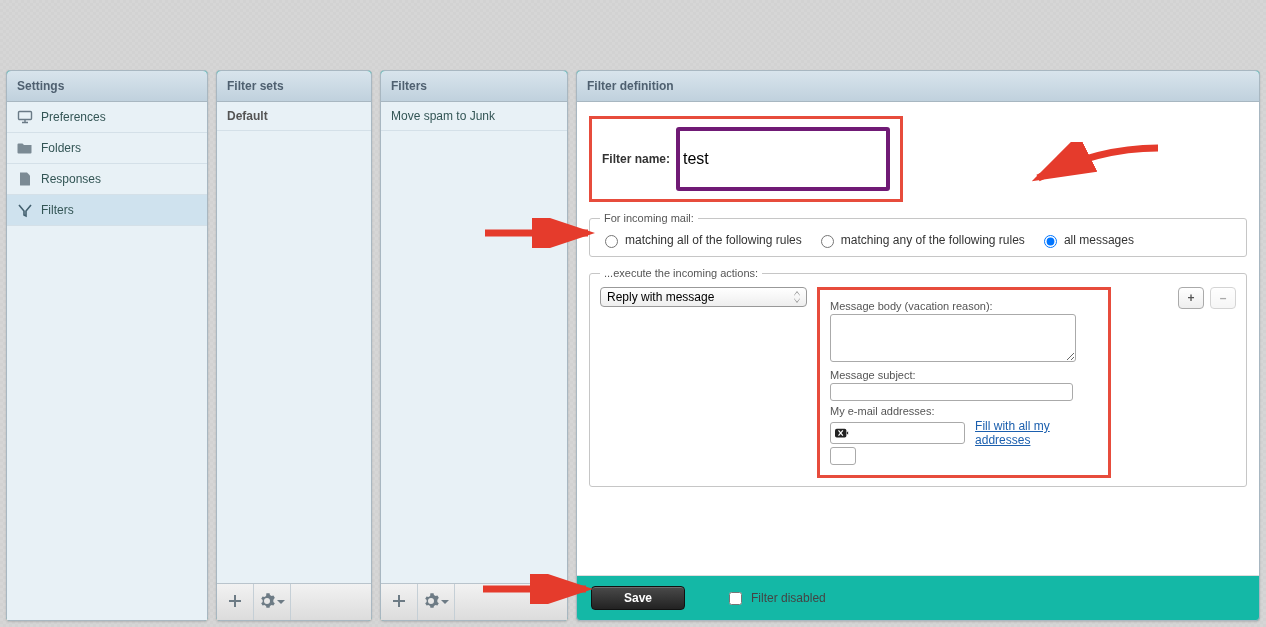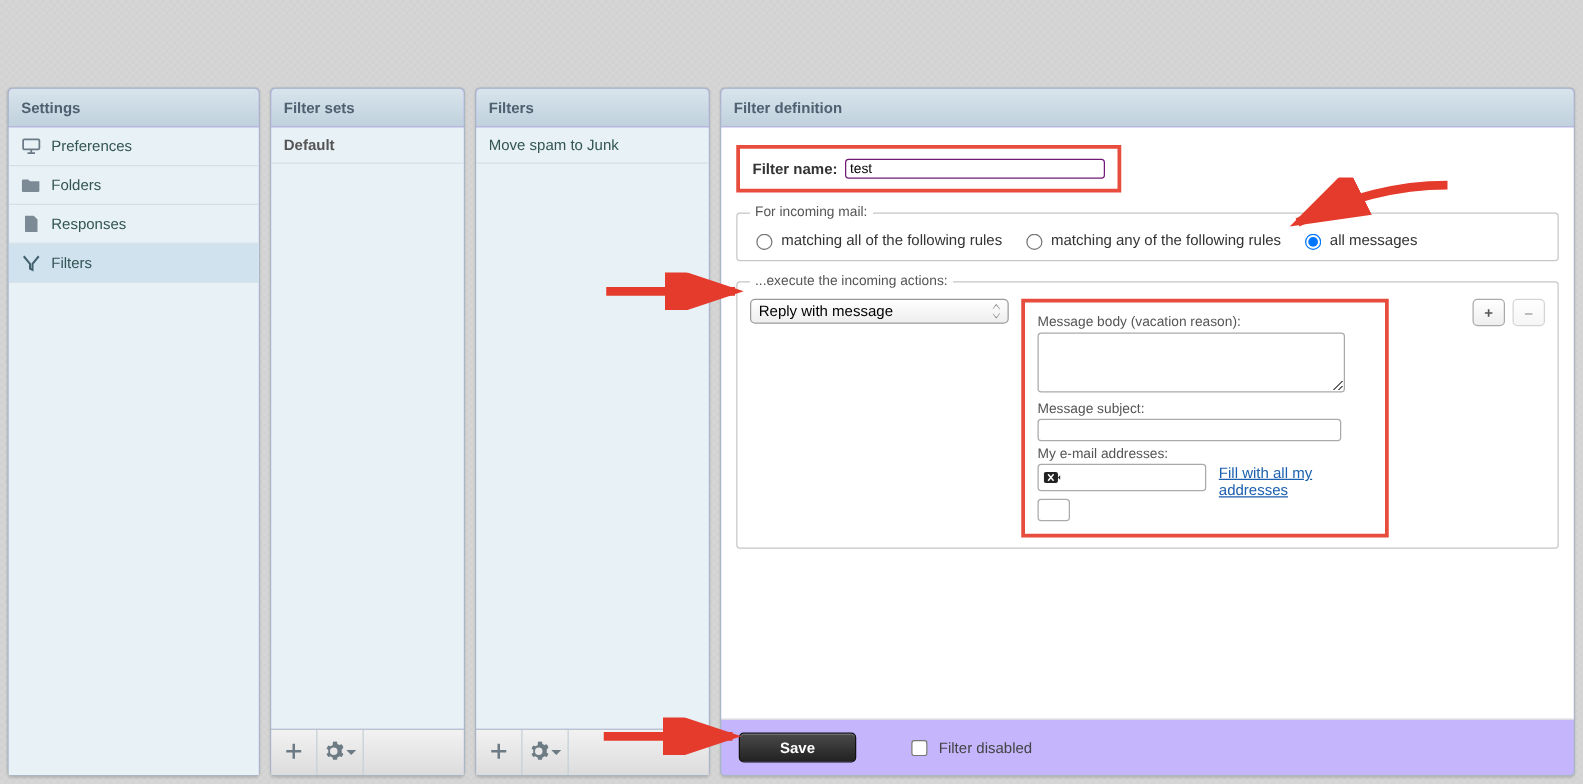--- a/index.html
+++ b/index.html
@@ -1,50 +1,50 @@
 <!DOCTYPE html>
 <html><head>
 <meta charset="utf-8">
 <style>
 html,body{margin:0;padding:0;height:100%;font-family:"Lucida Grande","Helvetica Neue",Arial,sans-serif;font-size:12px;color:#333;background:#d6d6d6;background-image:linear-gradient(45deg,#d2d2d2 25%,transparent 25%,transparent 75%,#d2d2d2 75%,#d2d2d2),linear-gradient(45deg,#d2d2d2 25%,transparent 25%,transparent 75%,#d2d2d2 75%,#d2d2d2);background-size:6px 6px;background-position:0 0,3px 3px}
 .page{padding:70px 6px 6px 6px;display:flex;gap:8px;height:627px;box-sizing:border-box}
-.panel{background:#c4b5fd;border:1px solid #a8b7c1;border-radius:4px;display:flex;flex-direction:column;min-height:0;box-shadow:0 1px 2px rgba(0,0,0,.15)}
+.panel{background:#14b8a6;border:1px solid #a8b7c1;border-radius:4px;display:flex;flex-direction:column;min-height:0;box-shadow:0 1px 2px rgba(0,0,0,.15)}
 .settings-panel{width:200px}
 .filtersets-panel{width:154px}
 .filters-panel{width:186px}
 .definition-panel{flex:1}
 .panel-header{background:linear-gradient(#d8e4ec,#c0d1dd);border-bottom:1px solid #a8b7c1;border-radius:4px 4px 0 0;padding:8px 10px;font-weight:bold;color:#4f6070;font-size:12px}
 .panel-body{flex:1;overflow:auto;background:#e8f1f6}
 .white-body{background:#fff}
 .list-item{display:flex;align-items:center;gap:8px;padding:7px 10px;border-bottom:1px solid #d4e0e8;cursor:pointer;color:#355;font-size:12px}
 .list-item.selected{background:#cfe2ee}
 .list-item.bold{font-weight:bold;color:#555}
 .icon{width:16px;height:16px;display:inline-flex;align-items:center;justify-content:center;color:#6a7a86}
 .panel-toolbar{background:linear-gradient(#f2f2f2,#dcdcdc);border-top:1px solid #b9c4cc;display:flex;gap:0;padding:0}
 .tool-btn{width:36px;height:36px;border-right:1px solid #c5cfd6;display:flex;align-items:center;justify-content:center;cursor:pointer;color:#6d7b85}
 .def-body{padding:14px 12px 12px 12px;font-size:12px;color:#333}
 .filter-name-row{border:3px solid #e74c3c;padding:8px 10px;display:inline-flex;align-items:center;gap:6px;margin-bottom:10px}
 .filter-name-row label{font-weight:bold}
-.filter-name-row input{width:200px;font-family:inherit;font-size:11px;padding:1px 3px;border:1px solid #701a75;border-radius:3px}
+.filter-name-row input{width:200px;font-family:inherit;font-size:16px;padding:19px 3px;border:4px solid #701a75;border-radius:3px}
 fieldset{border:1px solid #c6c6c6;border-radius:3px;margin:0 0 10px 0;padding:8px 10px}
 legend{color:#555;padding:0 4px;font-size:11px}
 .radio-row{display:flex;gap:14px;align-items:flex-end;flex-wrap:wrap}
 .radio-row label{display:flex;align-items:center;gap:4px;cursor:pointer}
 .action-row{display:flex;align-items:flex-start;gap:10px}
 .action-select{appearance:none;-webkit-appearance:none;width:207px;padding:2px 20px 2px 6px;border:1px solid #999;border-radius:4px;background:linear-gradient(#fff,#eee);font-family:inherit;font-size:12px;position:relative}
 .select-wrap{position:relative;display:inline-block}
 .select-wrap::after{content:"";position:absolute;right:7px;top:4px;width:6px;height:12px;background:linear-gradient(#888,#888);clip-path:polygon(0 35%,50% 0,100% 35%,100% 40%,50% 10%,0 40%,0 60%,50% 90%,100% 60%,100% 65%,50% 100%,0 65%)}
 .vacation-box{border:3px solid #e74c3c;padding:6px 10px 10px 10px;width:268px}
 .field-label{display:block;margin:4px 0 2px;color:#555;font-size:11px}
 .msg-body{width:240px;height:42px;border:1px solid #aaa;border-radius:3px;resize:both;font-family:inherit;font-size:12px}
 .txt{border:1px solid #aaa;border-radius:3px;font-family:inherit;font-size:12px;padding:1px 3px}
 .subject-input{width:235px}
 .days-input{width:18px}
 .link{color:#1b5fae;text-decoration:underline;cursor:pointer}
-.addr-row{display:flex;align-items:flex-start;gap:10px}
+.addr-row{display:flex;align-items:center;gap:10px}
 .rowbtns{margin-left:auto;display:flex;gap:6px;align-items:flex-start}
 .sqbtn{width:24px;height:20px;border:1px solid #aaa;border-radius:4px;background:linear-gradient(#fff,#eee);display:flex;align-items:center;justify-content:center;font-weight:bold;color:#555;cursor:pointer}
 .sqbtn.disabled{opacity:.5;cursor:default}
 .def-footer{padding:10px 14px;border-top:1px solid #ddd;display:flex;align-items:center;gap:40px}
 .save-btn{background:linear-gradient(#4a4a4a,#222);color:#fff;border:1px solid #111;border-radius:4px;padding:4px 32px;font-weight:bold;font-size:12px;cursor:pointer;box-shadow:inset 0 1px 0 rgba(255,255,255,.2)}
 .cb-row{display:flex;align-items:center;gap:6px;color:#444}
 .tag-chip{display:inline-flex;align-items:center;background:#fff;border:1px solid #aaa;border-radius:3px;padding:0 2px;height:16px}
 .tag-chip svg{width:14px;height:12px}
 
 .arrow{position:absolute;pointer-events:none}

